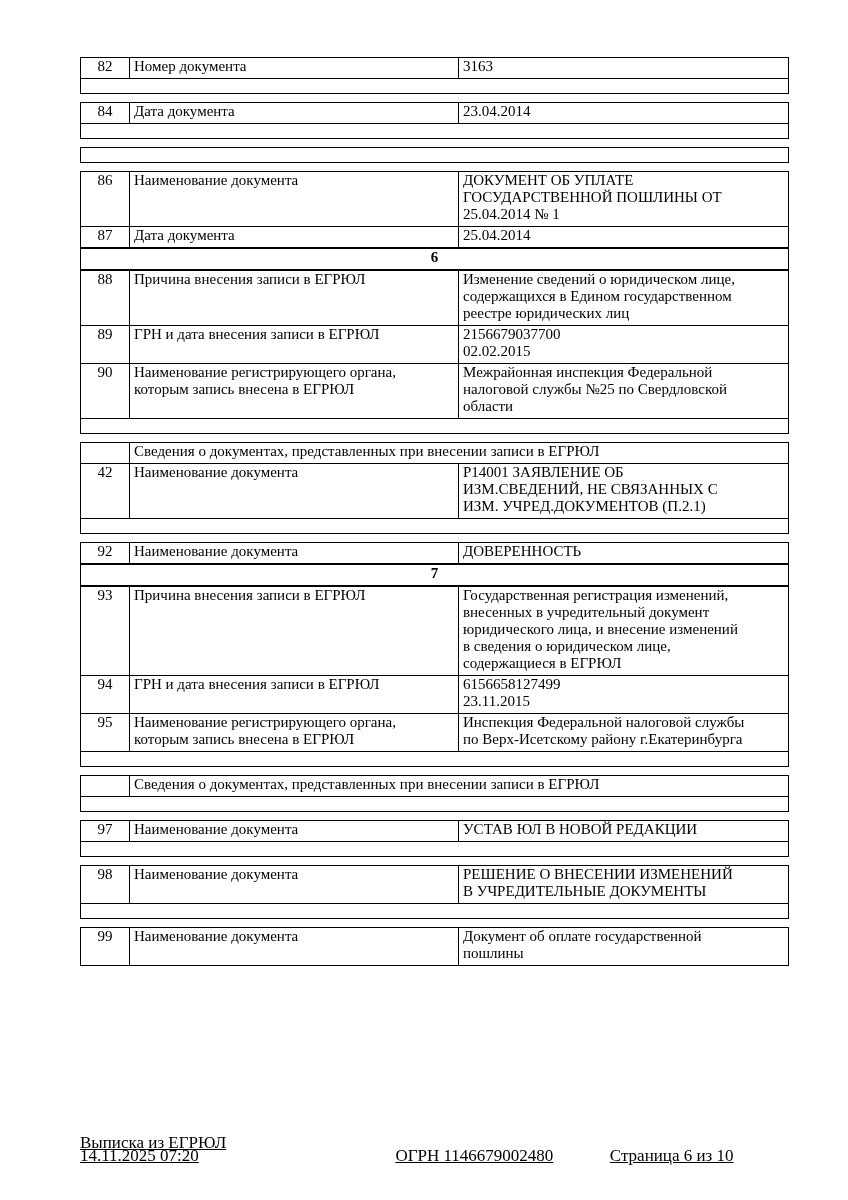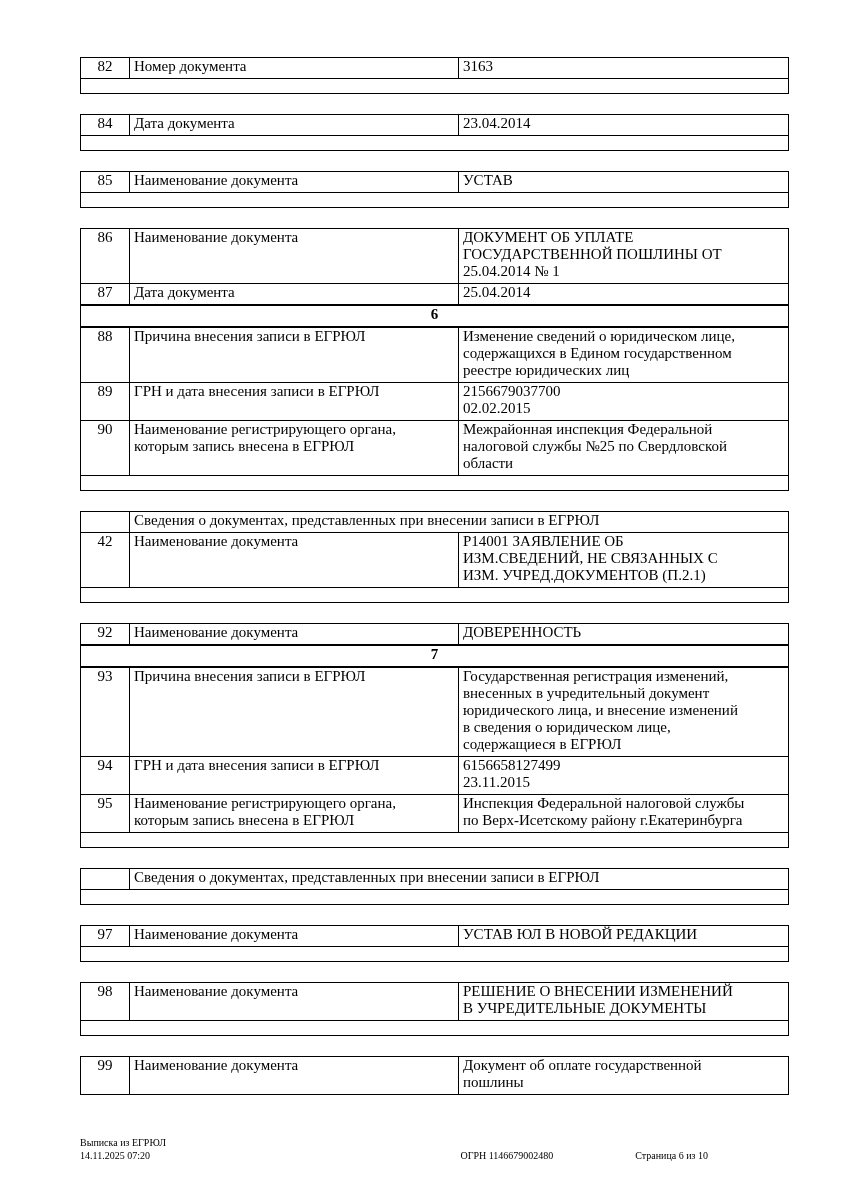--- a/index.html
+++ b/index.html
@@ -11,21 +11,21 @@
     position: relative;
     overflow: hidden;
   }
   .page { position: absolute; top: 0; left: 0; width: 848px; height: 1200px; background: #ffffff; }
   .doc { position: absolute; top: 57px; left: 80px; width: 708px; }
   table.block {
     border-collapse: collapse;
     width: 708px;
     table-layout: fixed;
   }
-  table.block.gap { margin-bottom: 20px; }
+  table.block.gap { margin-bottom: 8px; }
   col.col-num   { width: 49px; }
   col.col-label { width: 329px; }
   col.col-value { width: 330px; }
   table.block td {
     border: 1px solid #000000;
     vertical-align: top;
     padding: 0px 4px 3px 4px;
     font-size: 15px;
     line-height: 17px;
     white-space: pre-line;
@@ -38,22 +38,23 @@
     font-weight: bold;
     padding: 0 0 3px 0;
   }
   tr.subheader-row td.c-merged { }
   .footer {
     position: absolute;
     left: 80px;
     top: 1136px;
     width: 710px;
     display: flex;
-    font-size: 10px;
+    font-size: 17px;
     line-height: 13px;
+    text-decoration: underline;
   }
   .f-left   { flex: 1; text-align: left; }
   .f-center { flex: 1; text-align: right; align-self: flex-end; }
   .f-right  { flex: 1; text-align: center; align-self: flex-end; }
 </style>
 </head>
 <body>
 
 <div class="page">
   <div class="doc">
@@ -94,25 +95,20 @@
     </tbody>
       </table>
 
     <table class="block gap">
       <colgroup>
           <col class="col-num">
           <col class="col-label">
           <col class="col-value">
         </colgroup>
       <tbody>
-          <tr>
-        <td class="c-num">85</td>
-        <td class="c-label">Наименование документа</td>
-        <td class="c-value">УСТАВ</td>
-      </tr>
       <tr class="spacer">
             <td colspan="3"></td>
           </tr>
     </tbody>
       </table>
 
     <table class="block">
       <colgroup>
           <col class="col-num">
           <col class="col-label">

